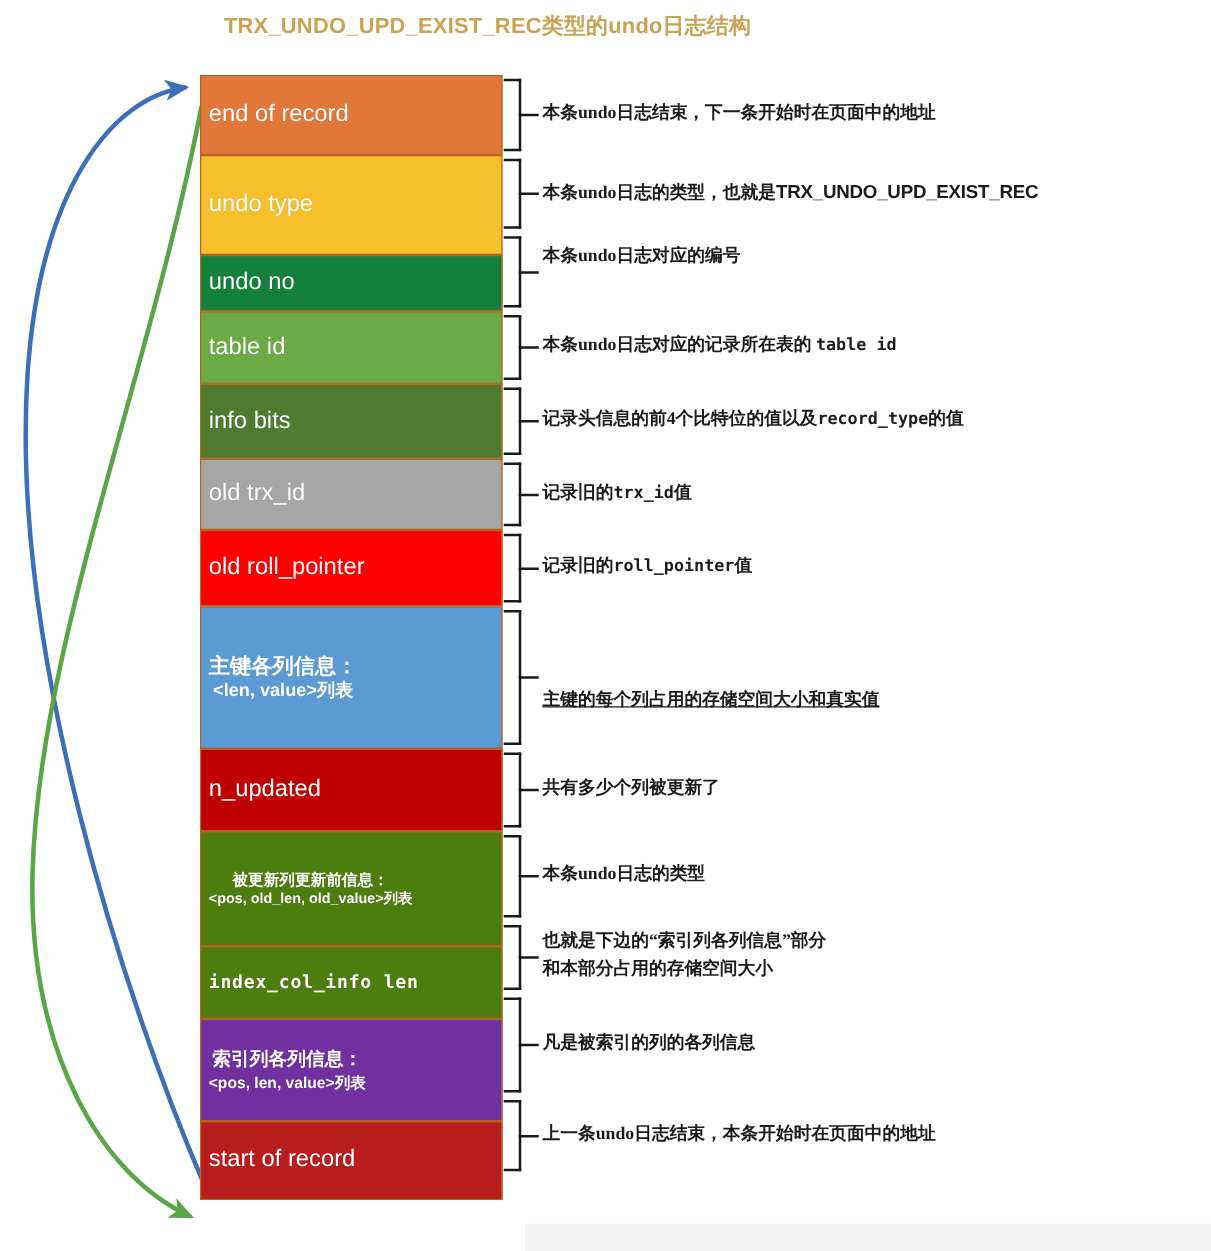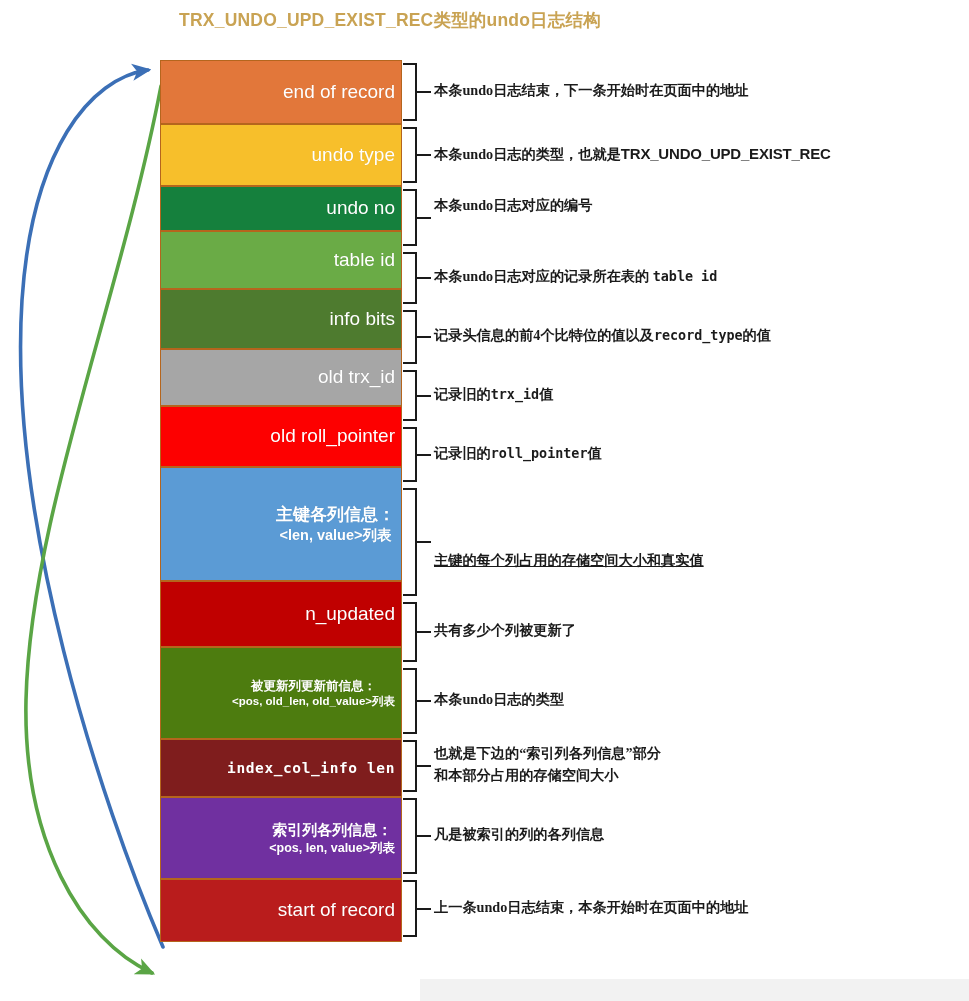--- a/index.html
+++ b/index.html
@@ -42,21 +42,21 @@
     position: absolute;
     left: 160px; top: 60px;
     width: 242px;
   }
   .struct-block {
     position: relative;
     width: 242px;
     border: 1.3px solid #b5651d;
     display: flex;
     align-items: center;
-    justify-content: flex-end;
+    justify-content: flex-start;
     text-align: center;
     color: #ffffff;
     overflow: hidden;
   }
   .block-label {
     line-height: 1.28;
     padding: 0 6px;
     text-shadow: 0 0 1px rgba(0,0,0,.12);
   }
   .lbl-main   { font-size: 19px; font-weight: 400; }
@@ -144,21 +144,21 @@
 
     <path d="M 161 86 C 120 300, 30 520, 26 700 C 23 840, 80 940, 152 973" fill="none" stroke="#5aa545" stroke-width="3.6" stroke-linecap="round" marker-end="url(#arrow-green-head)"></path>
   </svg>
 
   <div id="struct-column">
       <div class="struct-block" style="height: 64px; background: rgb(226, 119, 58);">
         <div class="block-label">
           <div class="lbl-main">end of record</div>
         </div>
       </div>
-      <div class="struct-block" style="height: 62px; background: rgb(247, 191, 43);">
+      <div class="struct-block" style="height: 80px; background: rgb(247, 191, 43);">
         <div class="block-label">
           <div class="lbl-main">undo type</div>
         </div>
       </div>
       <div class="struct-block" style="height: 45px; background: #15803d;">
         <div class="block-label">
           <div class="lbl-main">undo no</div>
         </div>
       </div>
       <div class="struct-block" style="height: 58px; background: rgb(106, 171, 70);">
@@ -191,21 +191,21 @@
         <div class="block-label">
           <div class="lbl-main">n_updated</div>
         </div>
       </div>
       <div class="struct-block" style="height: 92px; background: #4d7c0f;">
         <div class="block-label">
           <div class="lbl-small-cjk">被更新列更新前信息：</div>
           <div class="lbl-small-sub">&lt;pos, old_len, old_value&gt;列表</div>
         </div>
       </div>
-      <div class="struct-block" style="height: 58px; background: #7f1d1d;">
+      <div class="struct-block" style="height: 58px; background: #4d7c0f;">
         <div class="block-label">
           <div class="lbl-mono">index_col_info len</div>
         </div>
       </div>
       <div class="struct-block" style="height: 82px; background: rgb(112, 48, 160);">
         <div class="block-label">
           <div class="lbl-cjk2">索引列各列信息：</div>
           <div class="lbl-sub2">&lt;pos, len, value&gt;列表</div>
         </div>
       </div>

